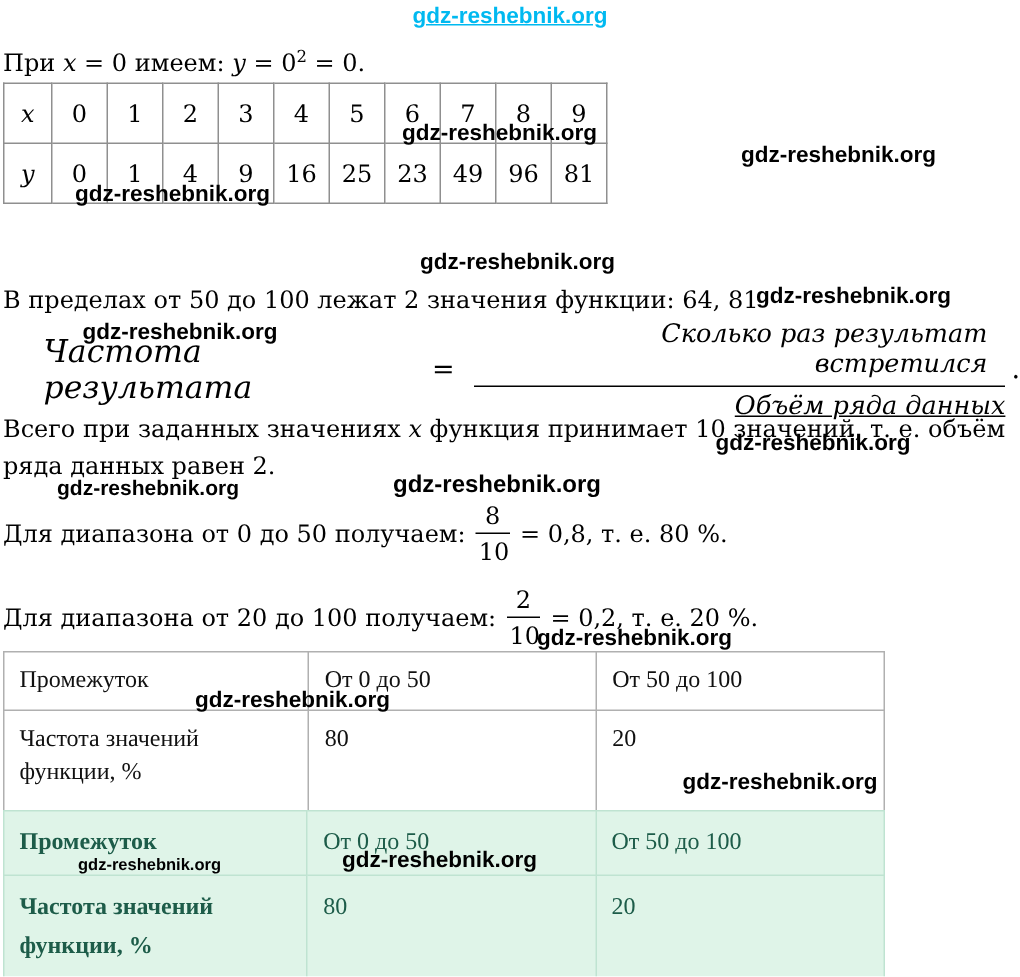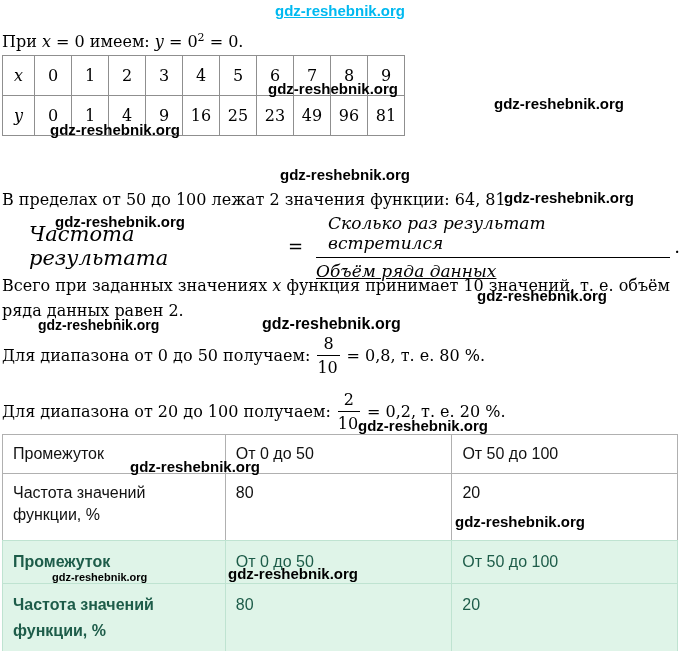--- a/index.html
+++ b/index.html
@@ -22,37 +22,37 @@
   
   .xy-table { position:absolute; top:55px; left:2px; border-collapse:collapse; background:#fff; }
   .xy-table td { border:1px solid #8f8f8f; width:37px; height:40px; text-align:center;
                  font-size:16px; padding:0; }
   .xy-table td.lbl { width:32px; font-style:italic; }
 
   
   .formula { position:absolute; left:2px; top:221px; height:50px; display:flex; align-items:center; }
   .f-lhs { font-size:21px; font-style:italic;margin-left:27px; }
   .f-eq { font-size:18px; margin:0 13px; }
-  .frac { display:inline-block; text-align:left; }
+  .frac { display:inline-block; text-align:right; }
   .frac .num { display:block; border-bottom:1px solid #000; }
   .frac .den { display:block; }
   .formula .frac { font-size:17px; font-style:italic; }
   .formula .num { padding:1px 12px 4px; }
   .formula .den { padding-top:3px;text-decoration:underline; }
   .f-period { font-size:18px; margin-left:4px; }
 
   
   .mathline { position:absolute; left:2px; display:flex; align-items:center; height:44px; font-size:16px; }
   .sfrac { margin:0 7px; font-size:16px; }
   .sfrac .num { padding:0 6px 2px; }
   .sfrac .den { padding-top:2px; }
 
   
-  .grid { position:absolute; left:2px; width:676px; border-collapse:collapse;
-          font-family:Liberation Sans, sans-serif; font-size:16px; color:#111; }
+  .grid { position:absolute; left:2px; width:588px; border-collapse:collapse;
+          font-family:Liberation Serif, serif; font-size:16px; color:#111; }
   .grid td { border:1px solid var(--table-border,#b0b0b0); vertical-align:top;
              padding:8px 10px; line-height:22px; }
   .white-table { top:434px; background:#fff; }
   .white-table tr.r1 td { height:37px; }
   .white-table tr.r2 td { height:68px; }
   .white-table td.c1 { padding-right:22px; }
   .green-table { top:540px; background:var(--green-bg,#dff4e8); color:var(--green-text,#1d5c49); }
   .green-table td { border-color:var(--green-border,#bfe3d1); line-height:26px; }
   .green-table tr.r1 td { height:37px; }
   .green-table tr.r2 td { height:74px; }

